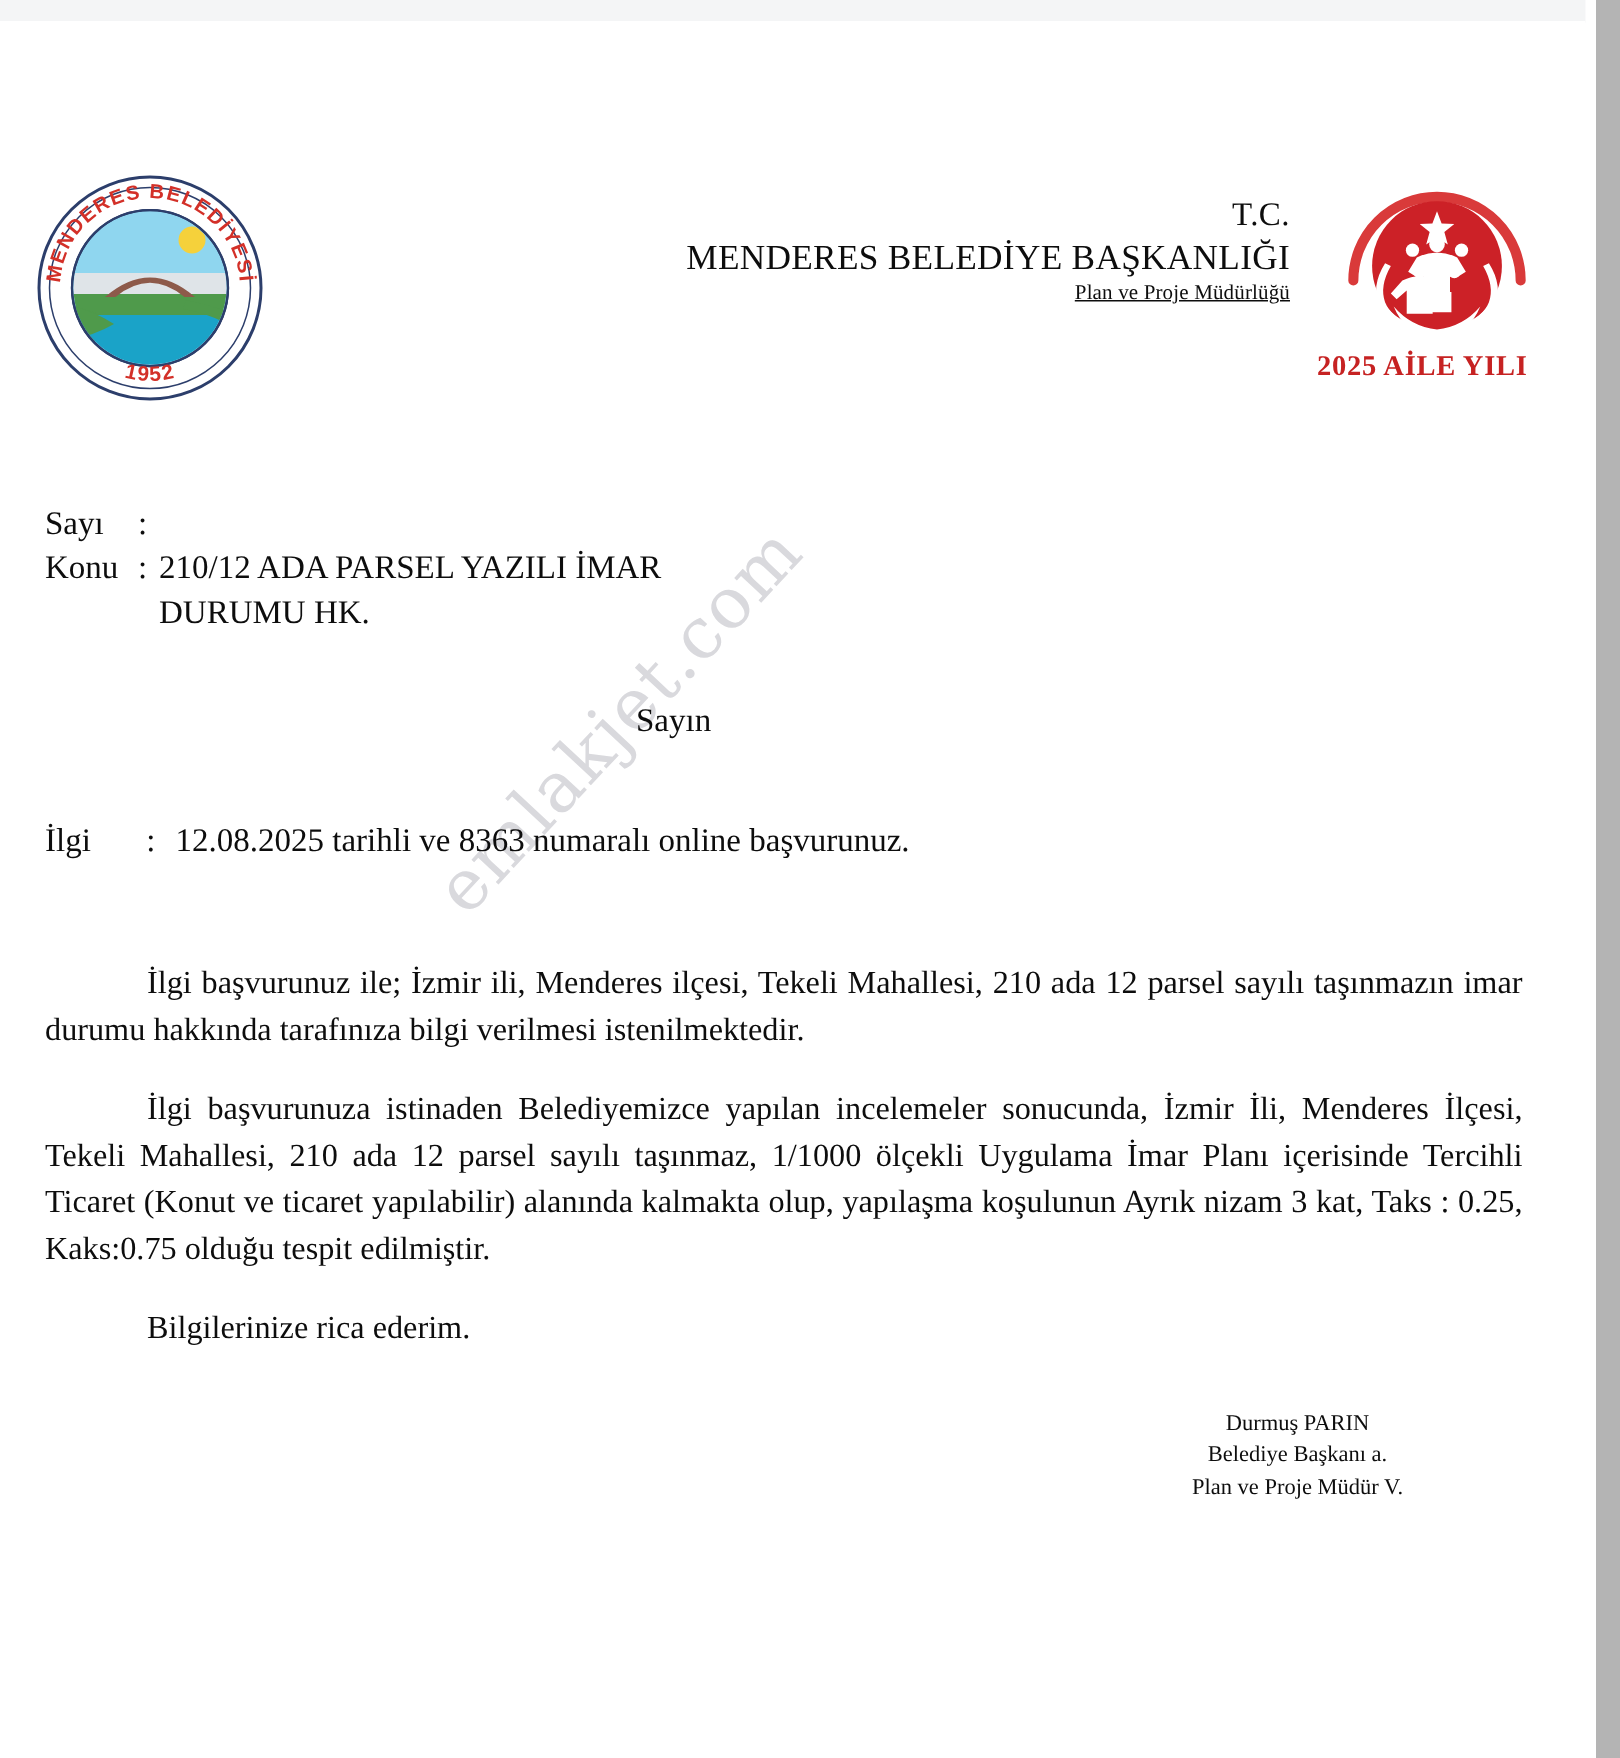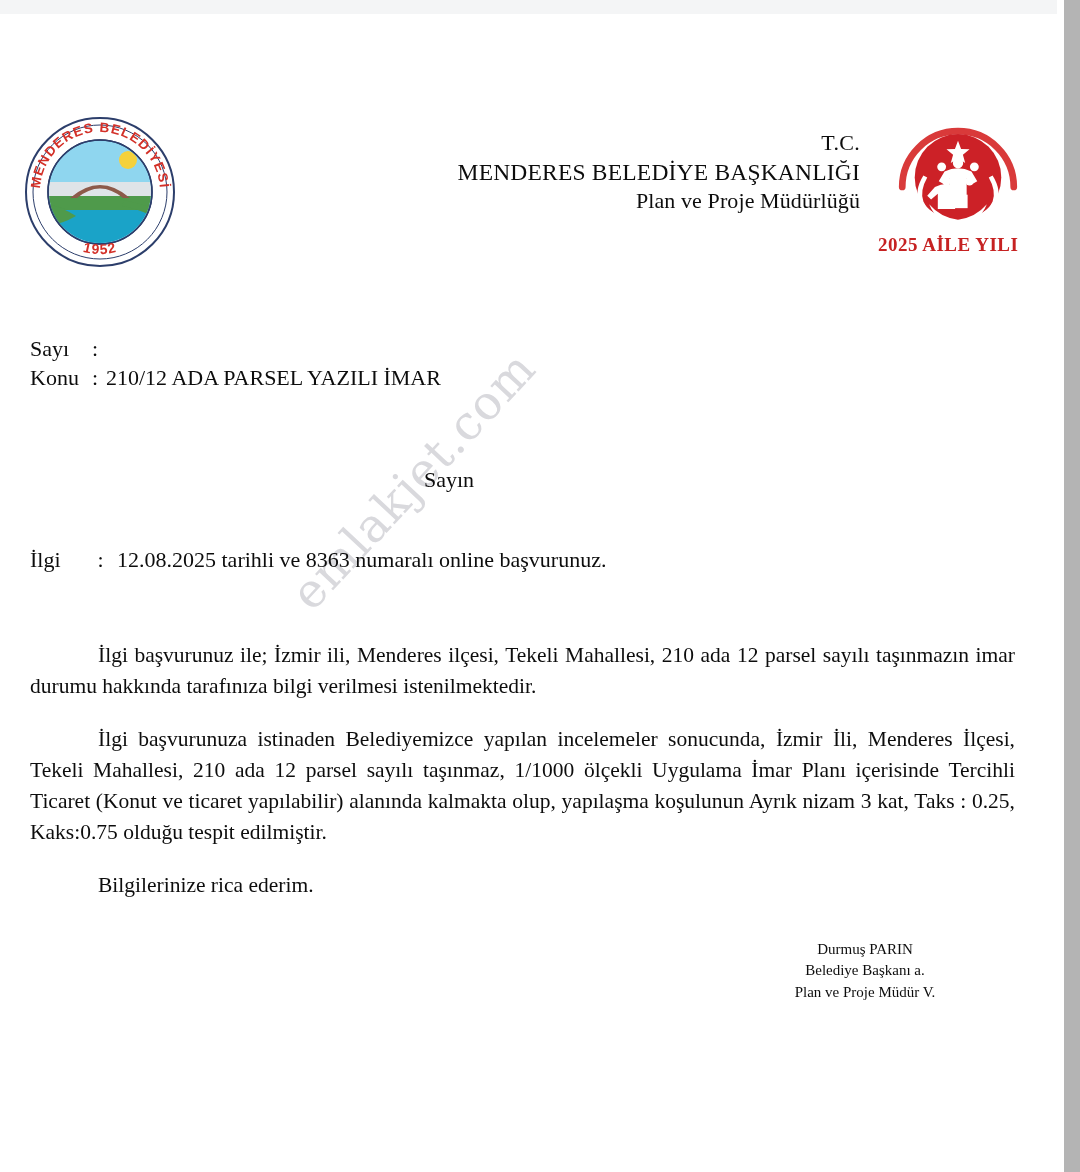--- a/index.html
+++ b/index.html
@@ -115,22 +115,23 @@
   .title-tc {
     font-size: 22px;
     letter-spacing: 0.3px;
   }
   .title-main {
     font-size: 23.5px;
     letter-spacing: 0.2px;
     white-space: nowrap;
   }
   .title-sub {
-    font-size: 22px;
+    font-size: 14px;
     letter-spacing: 0.1px;
+    text-decoration: underline;
   }
 
   
   .refblock {
     position: absolute;
     left: 30px;
     top: 320px;
     font-size: 22px;
     line-height: 1.33;
     z-index: 3;
@@ -290,20 +291,21 @@
     <div class="refblock">
       <div class="ref-row">
         <span class="ref-key">Sayı</span>
         <span class="ref-colon">:</span>
       </div>
       <div class="ref-row">
         <span class="ref-key">Konu</span>
         <span class="ref-colon">:</span>
         <span>210/12 ADA PARSEL YAZILI İMAR</span>
       </div>
+      <div class="ref-cont">DURUMU HK.</div>
     </div>
 
     <div class="salutation">Sayın</div>
 
     <div class="ilgi-line">
       <span class="ilgi-key">İlgi</span>
       <span class="ilgi-colon">:</span>
       <span>12.08.2025 tarihli ve 8363 numaralı online başvurunuz.</span>
     </div>
 

